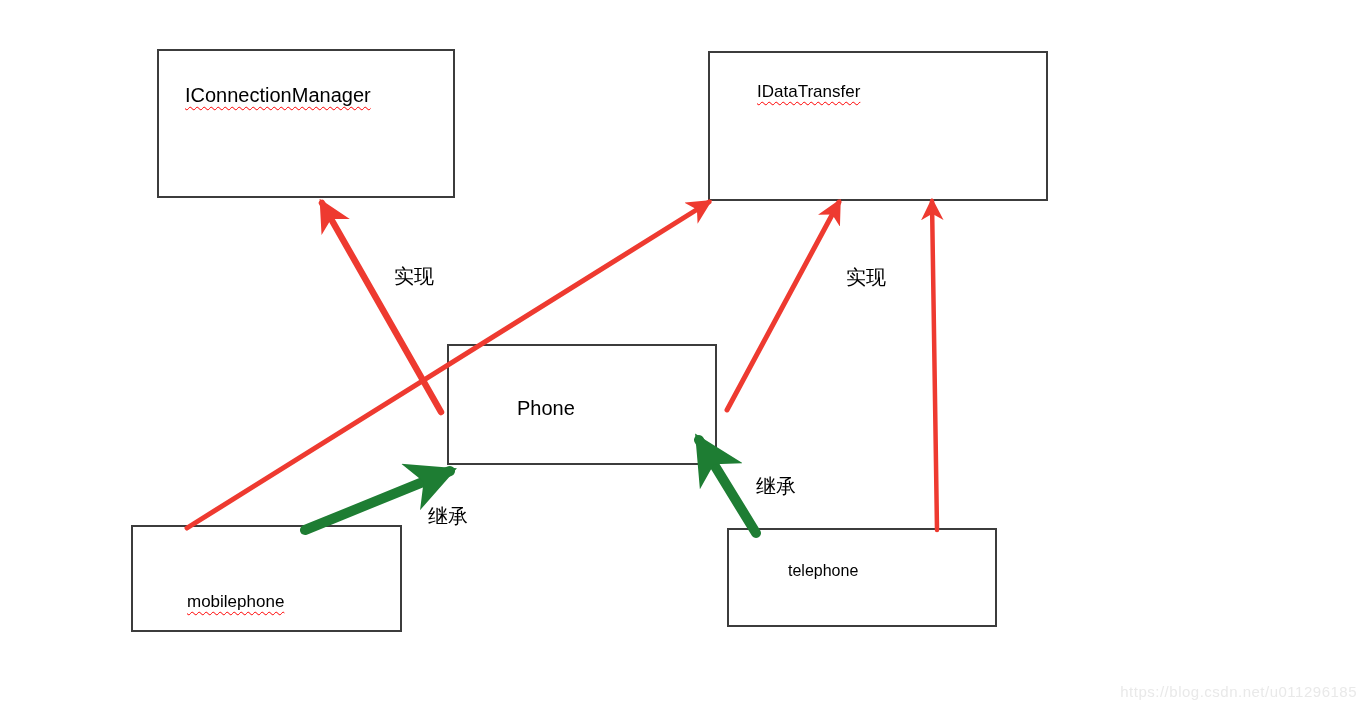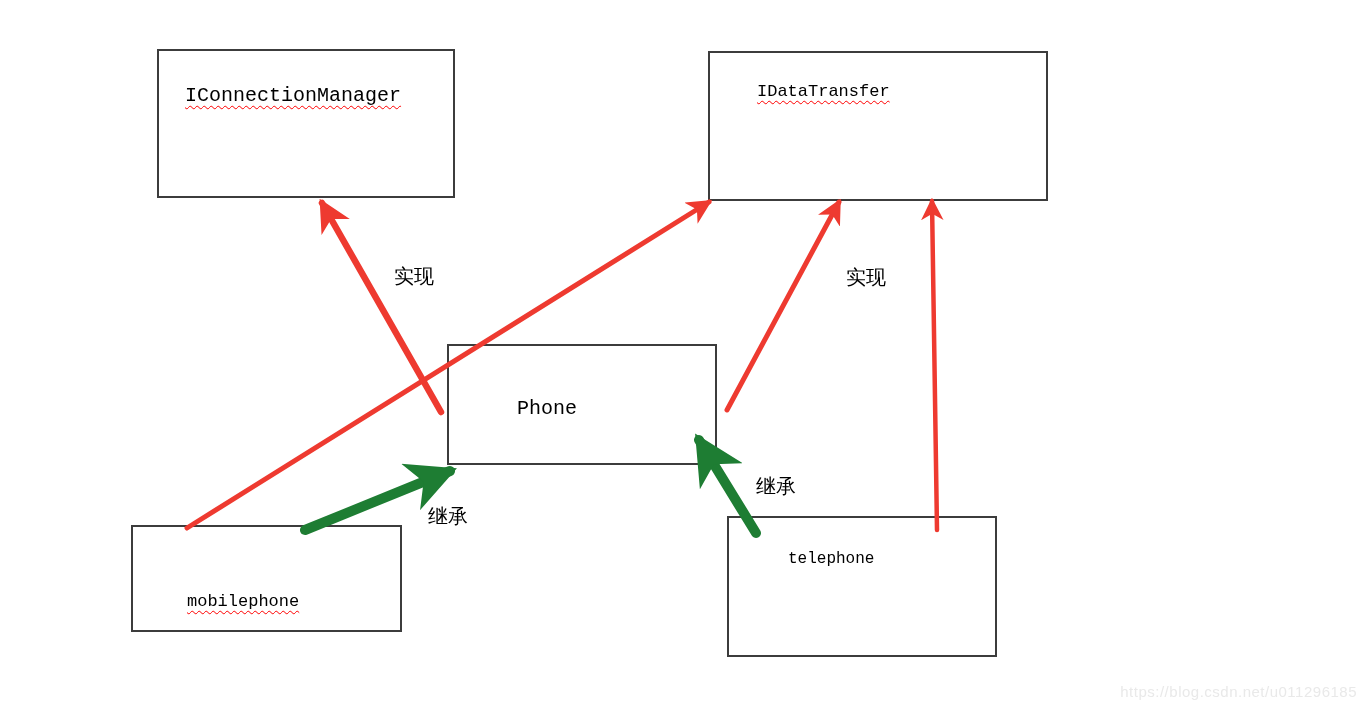--- a/index.html
+++ b/index.html
@@ -13,21 +13,20 @@
     width: 1367px;
     height: 710px;
     background: #ffffff;
     overflow: hidden;
   }
   .class-box {
     position: absolute;
     background: #ffffff;
     border: 2px solid #3c3c3c;
     box-sizing: border-box;
-    font-family: Liberation Mono, monospace;
   }
   .class-box .label {
     position: absolute;
     color: #000000;
     white-space: nowrap;
   }
   .misspelled {
     text-decoration-line: underline;
     text-decoration-style: wavy;
     text-decoration-color: #ff0000;
@@ -58,21 +57,21 @@
   }
   
   #box-iconnectionmanager { left: 157px; top: 49px;  width: 298px; height: 149px; }
   #box-iconnectionmanager .label { left: 26px; top: 33px; font-size: 20px; }
   #box-idatatransfer      { left: 708px; top: 51px;  width: 340px; height: 150px; }
   #box-idatatransfer      .label { left: 47px; top: 29px; font-size: 17px; }
   #box-phone              { left: 447px; top: 344px; width: 270px; height: 121px; }
   #box-phone              .label { left: 68px; top: 51px; font-size: 20px; }
   #box-mobilephone        { left: 131px; top: 525px; width: 271px; height: 107px; }
   #box-mobilephone        .label { left: 54px; top: 65px; font-size: 17px; }
-  #box-telephone          { left: 727px; top: 516px; width: 270px; height: 141px; }
+  #box-telephone          { left: 727px; top: 528px; width: 270px; height: 99px; }
   #box-telephone          .label { left: 59px; top: 32px; font-size: 16px; }
 
   #label-realize-left  { left: 394px; top: 263px; }
   #label-realize-right { left: 846px; top: 264px; }
   #label-inherit-left  { left: 428px; top: 503px; }
   #label-inherit-right { left: 756px; top: 473px; }
 </style>
 </head>
 <body>
 

